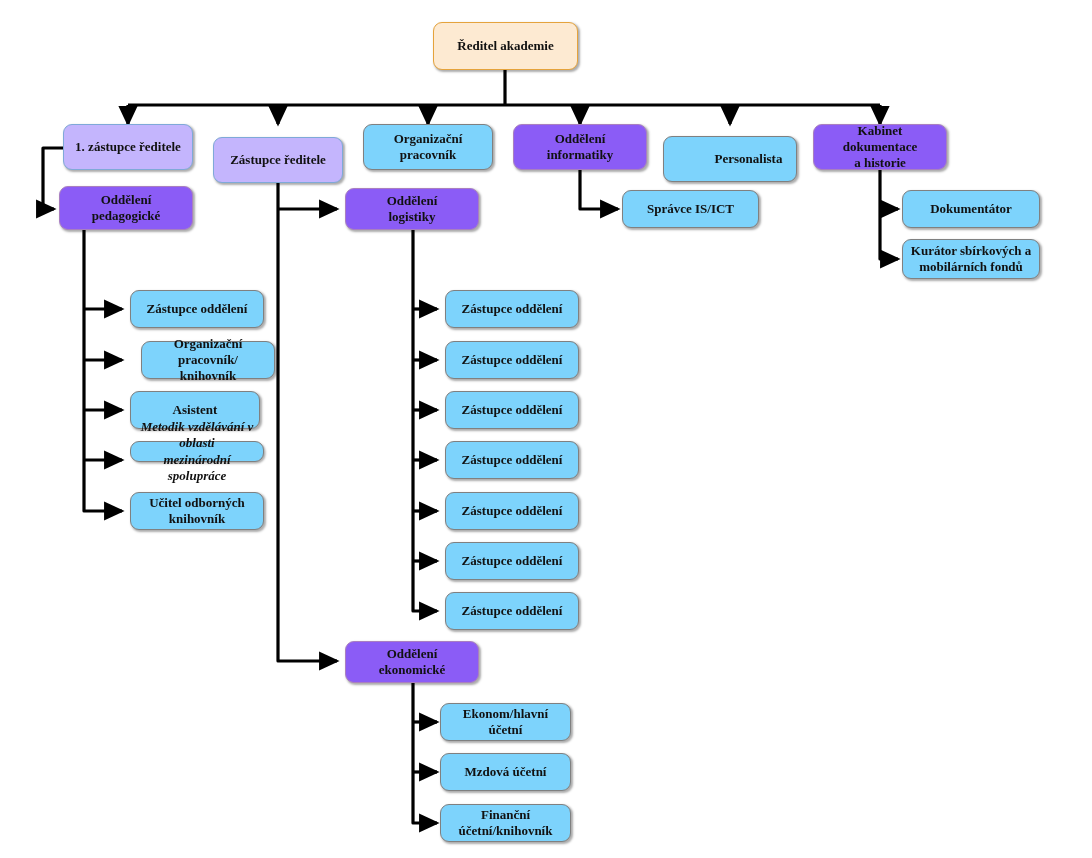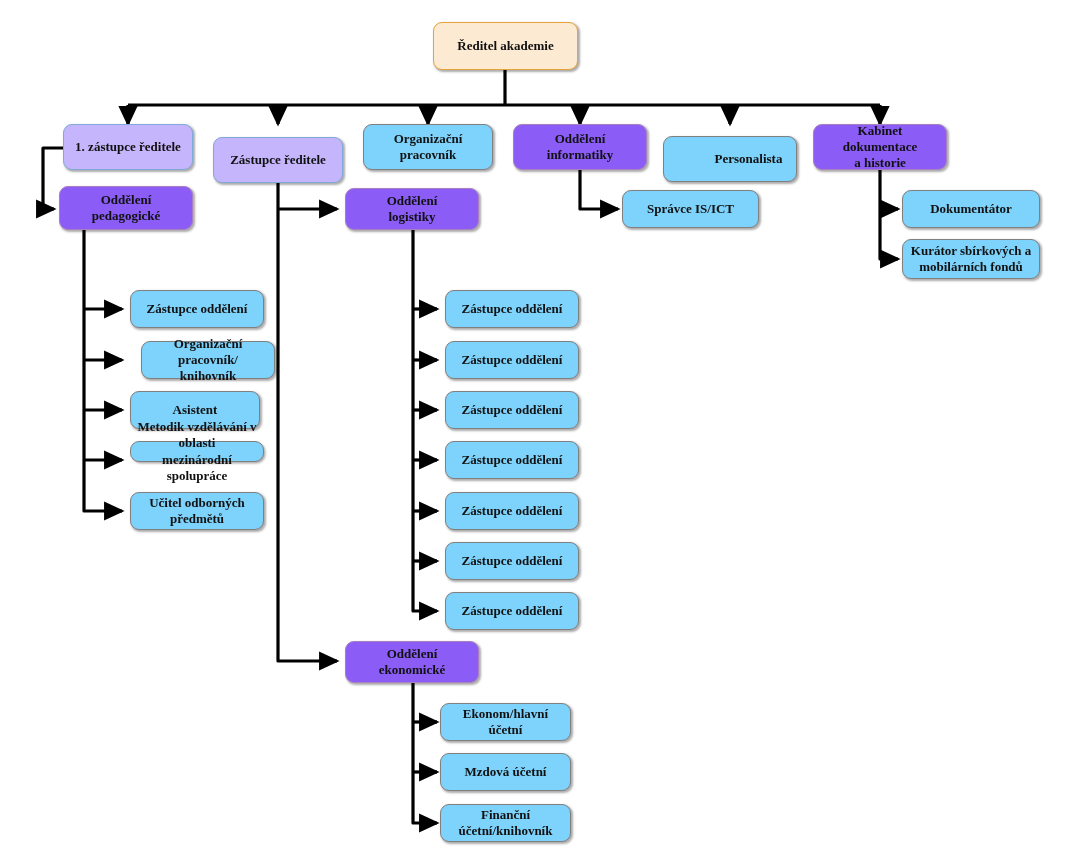--- a/index.html
+++ b/index.html
@@ -133,25 +133,25 @@
 
   <div class="node n-grey" style="left:130px;top:290px;width:134px;height:38px;">
     <span>Zástupce oddělení</span>
   </div>
   <div class="node n-grey" style="left:130px;top:341px;width:134px;height:38px;margin-left:11px;">
     <span>Organizační pracovník/<br>knihovník</span>
   </div>
   <div class="node n-grey" style="left:130px;top:391px;width:130px;height:38px;">
     <span>Asistent</span>
   </div>
-  <div class="node n-grey" style="left:130px;top:441px;width:134px;height:21px;">
+  <div class="node n-grey" style="left:130px;top:441px;width:134px;height:21px;font-style:italic;">
     <span>Metodik vzdělávání v oblasti<br>mezinárodní spolupráce</span>
   </div>
   <div class="node n-grey" style="left:130px;top:492px;width:134px;height:38px;">
-    <span>Učitel odborných předmětů</span>
+    <span>Učitel odborných knihovník</span>
   </div>
 
   <div class="node n-grey" style="left:445px;top:290px;width:134px;height:38px;">
     <span>Zástupce oddělení</span>
   </div>
   <div class="node n-grey" style="left:445px;top:341px;width:134px;height:38px;">
     <span>Zástupce oddělení</span>
   </div>
   <div class="node n-grey" style="left:445px;top:391px;width:134px;height:38px;">
     <span>Zástupce oddělení</span>

